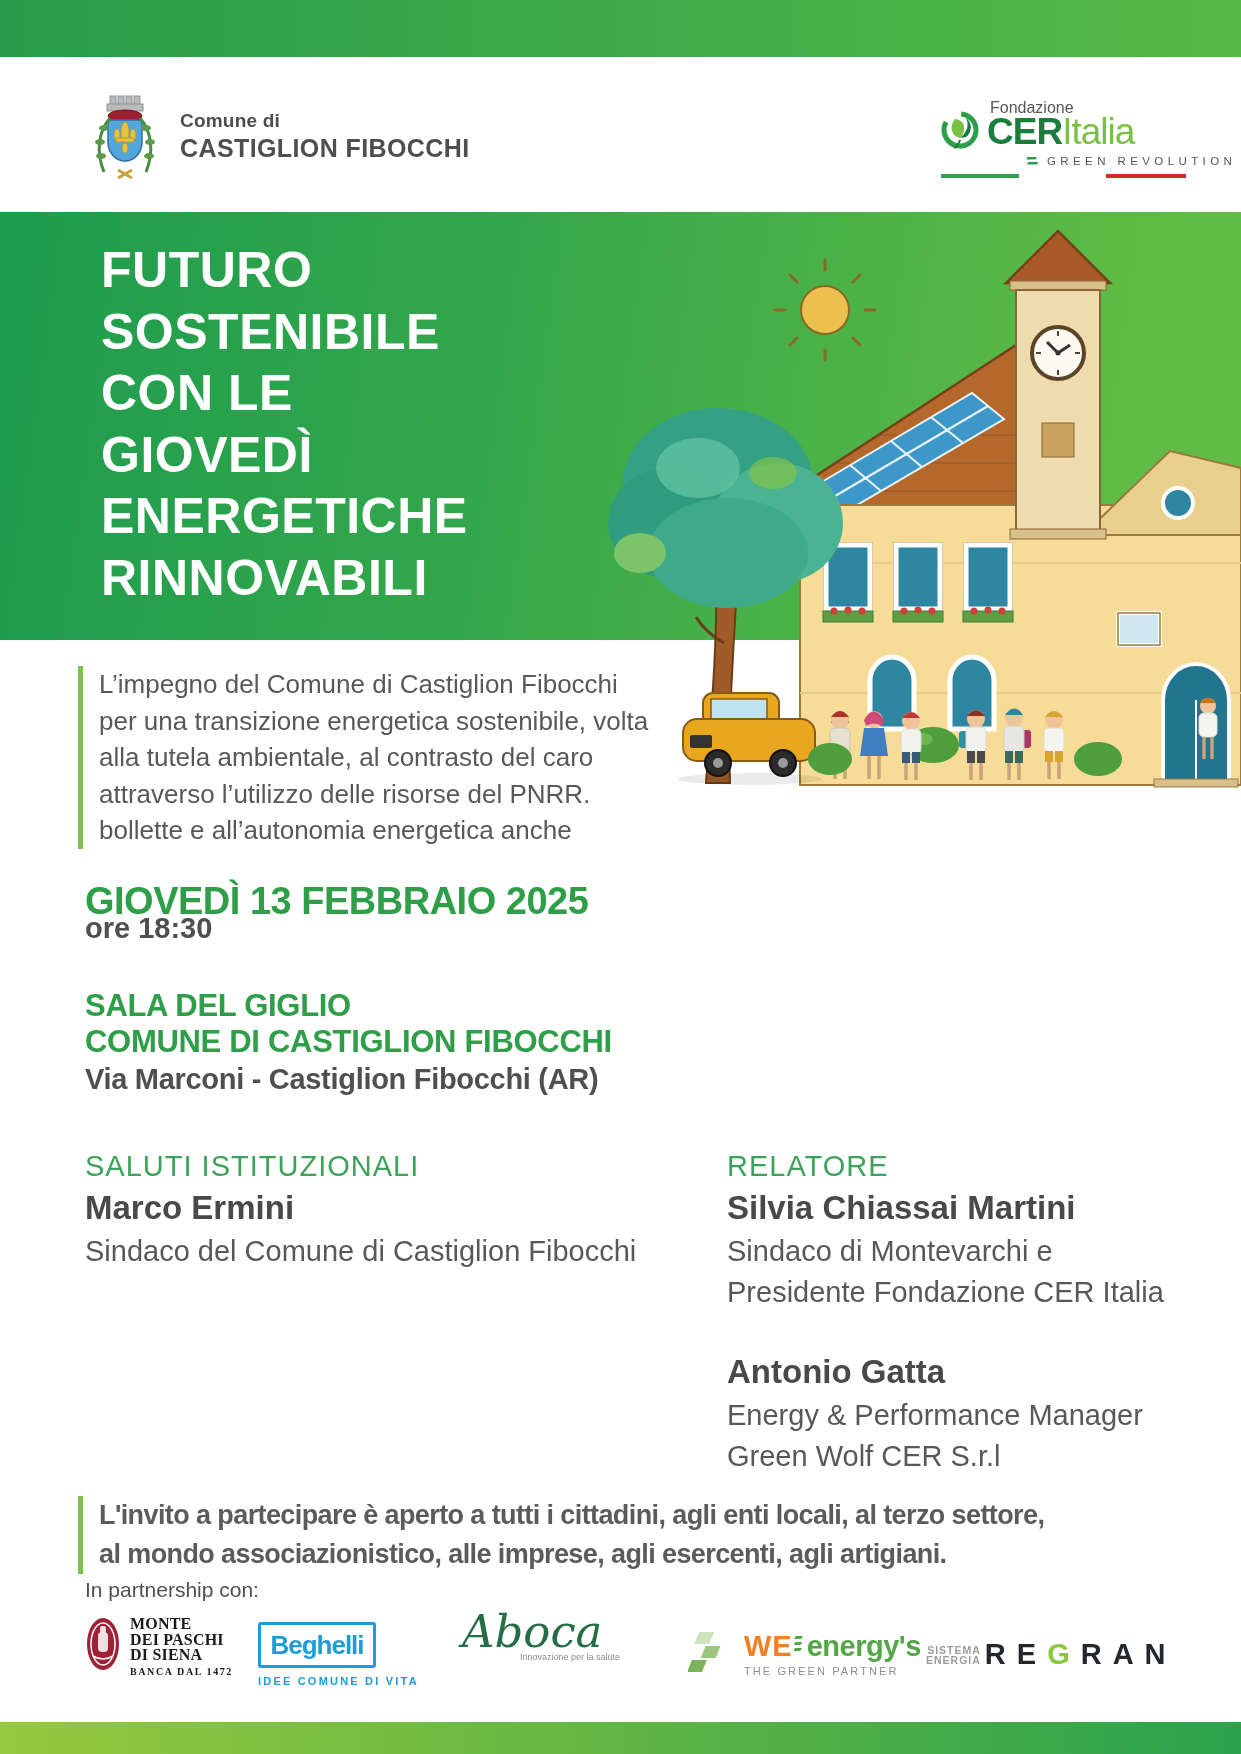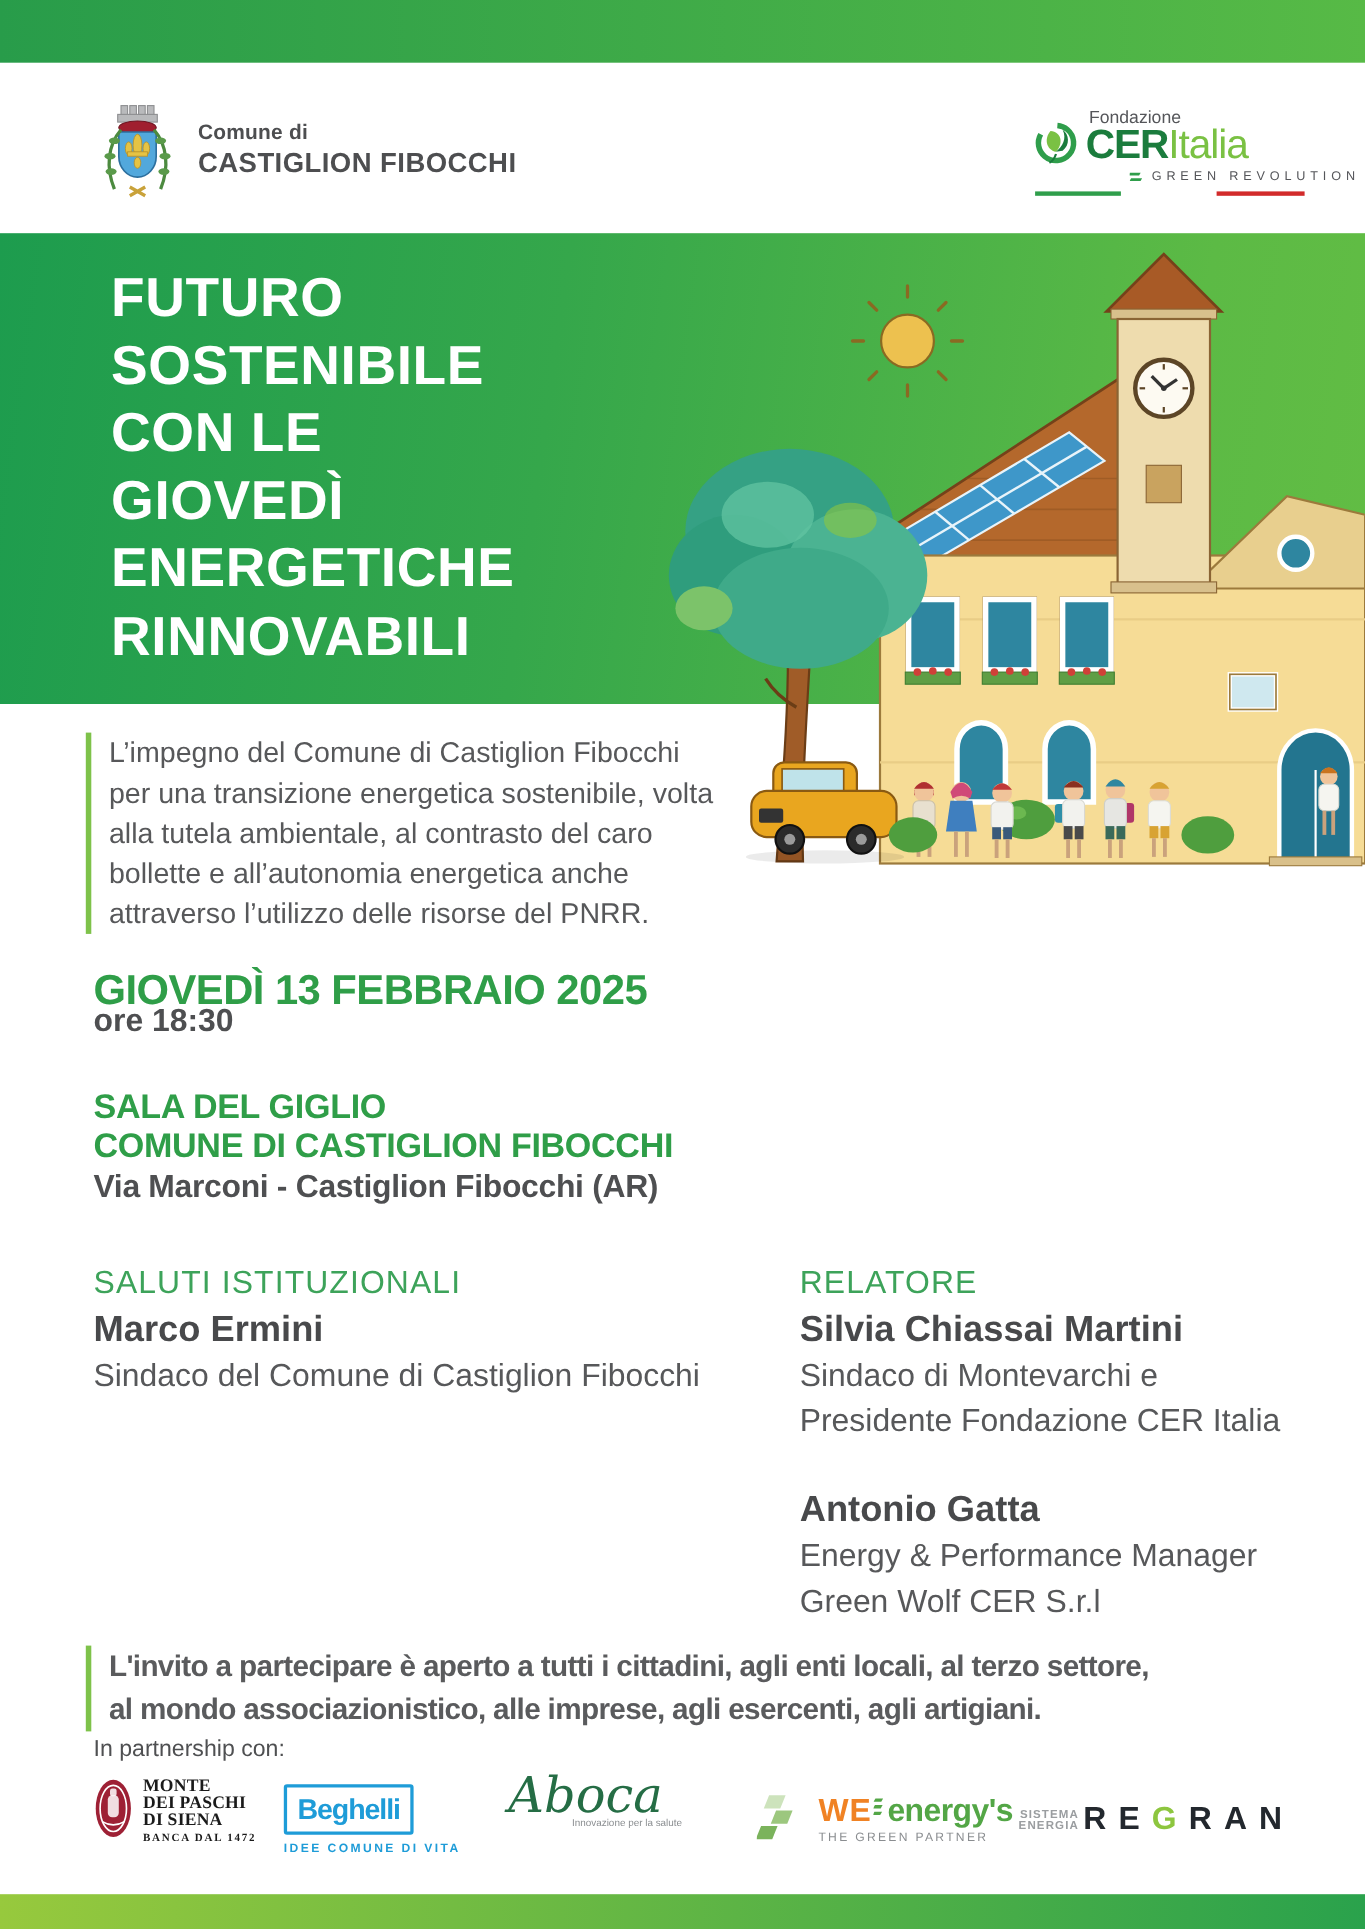--- a/index.html
+++ b/index.html
@@ -349,22 +349,22 @@
       </g>
       <ellipse cx="252" cy="536" rx="22" ry="16" fill="#4f9e3e"></ellipse>
       <ellipse cx="520" cy="536" rx="24" ry="17" fill="#4f9e3e"></ellipse>
     </g>
   </svg>
 
   <div class="intro">
     <div>L’impegno del Comune di Castiglion Fibocchi</div>
     <div>per una transizione energetica sostenibile, volta</div>
     <div>alla tutela ambientale, al contrasto del caro</div>
+    <div>attraverso l’utilizzo delle risorse del PNRR.</div>
     <div>bollette e all’autonomia energetica anche</div>
-    <div>attraverso l’utilizzo delle risorse del PNRR.</div>
   </div>
 
   <div class="date">GIOVEDÌ 13 FEBBRAIO 2025</div>
   <div class="time">ore 18:30</div>
 
   <div class="venue">
     <div class="g">SALA DEL GIGLIO</div>
     <div class="g">COMUNE DI CASTIGLION FIBOCCHI</div>
     <div class="addr">Via Marconi - Castiglion Fibocchi (AR)</div>
   </div>

